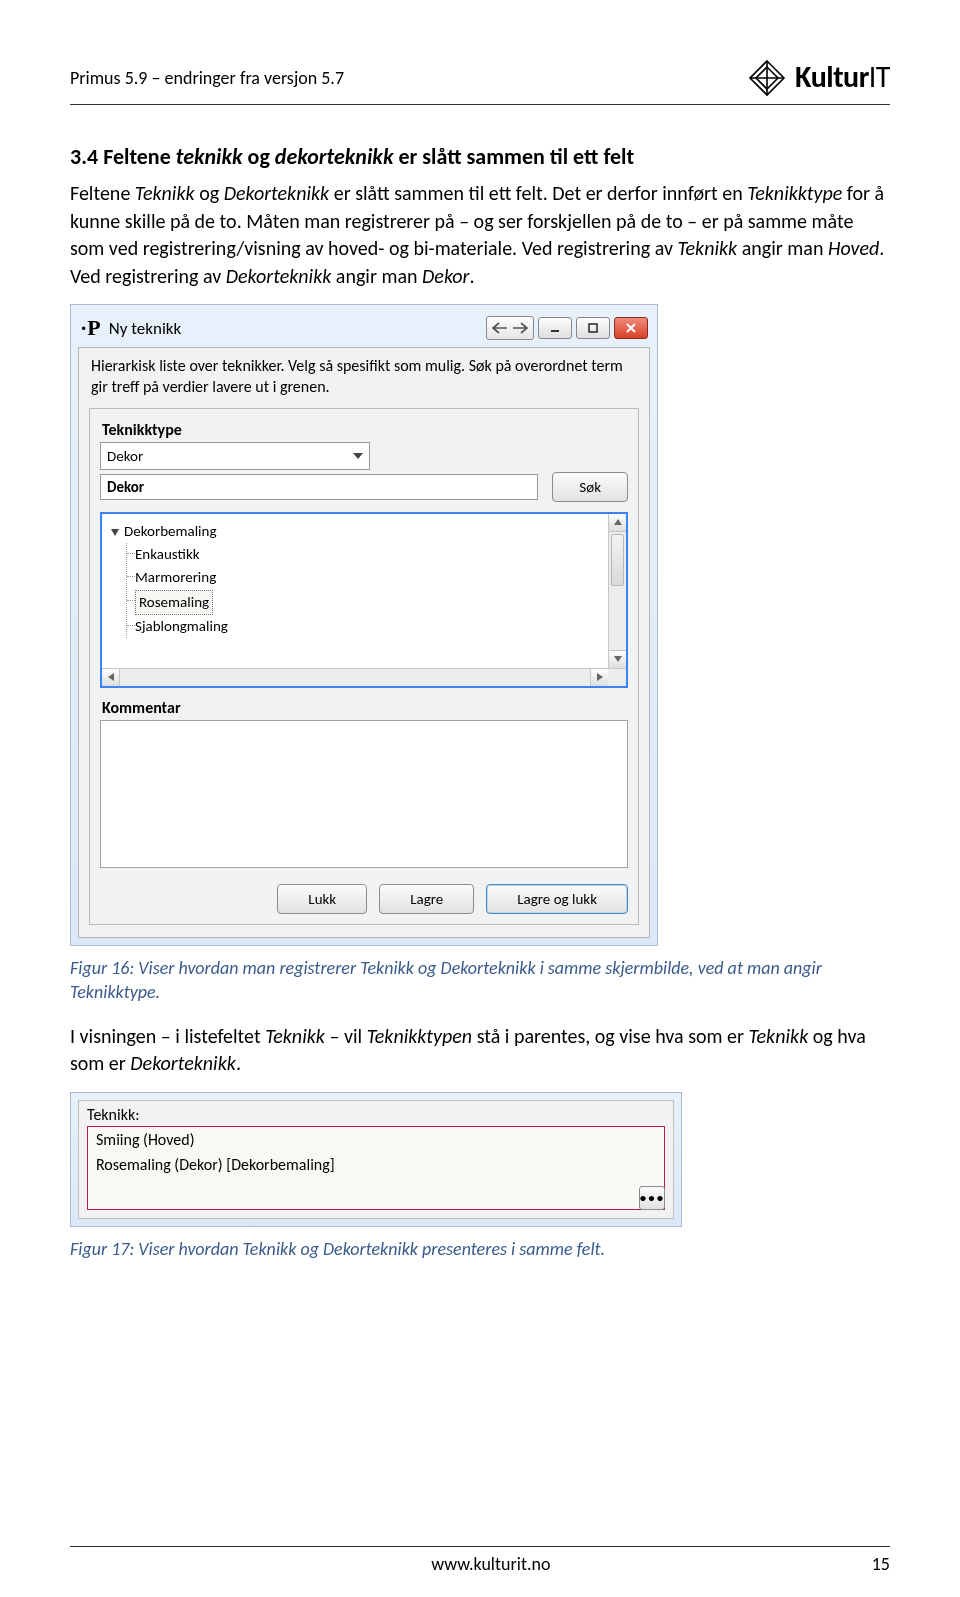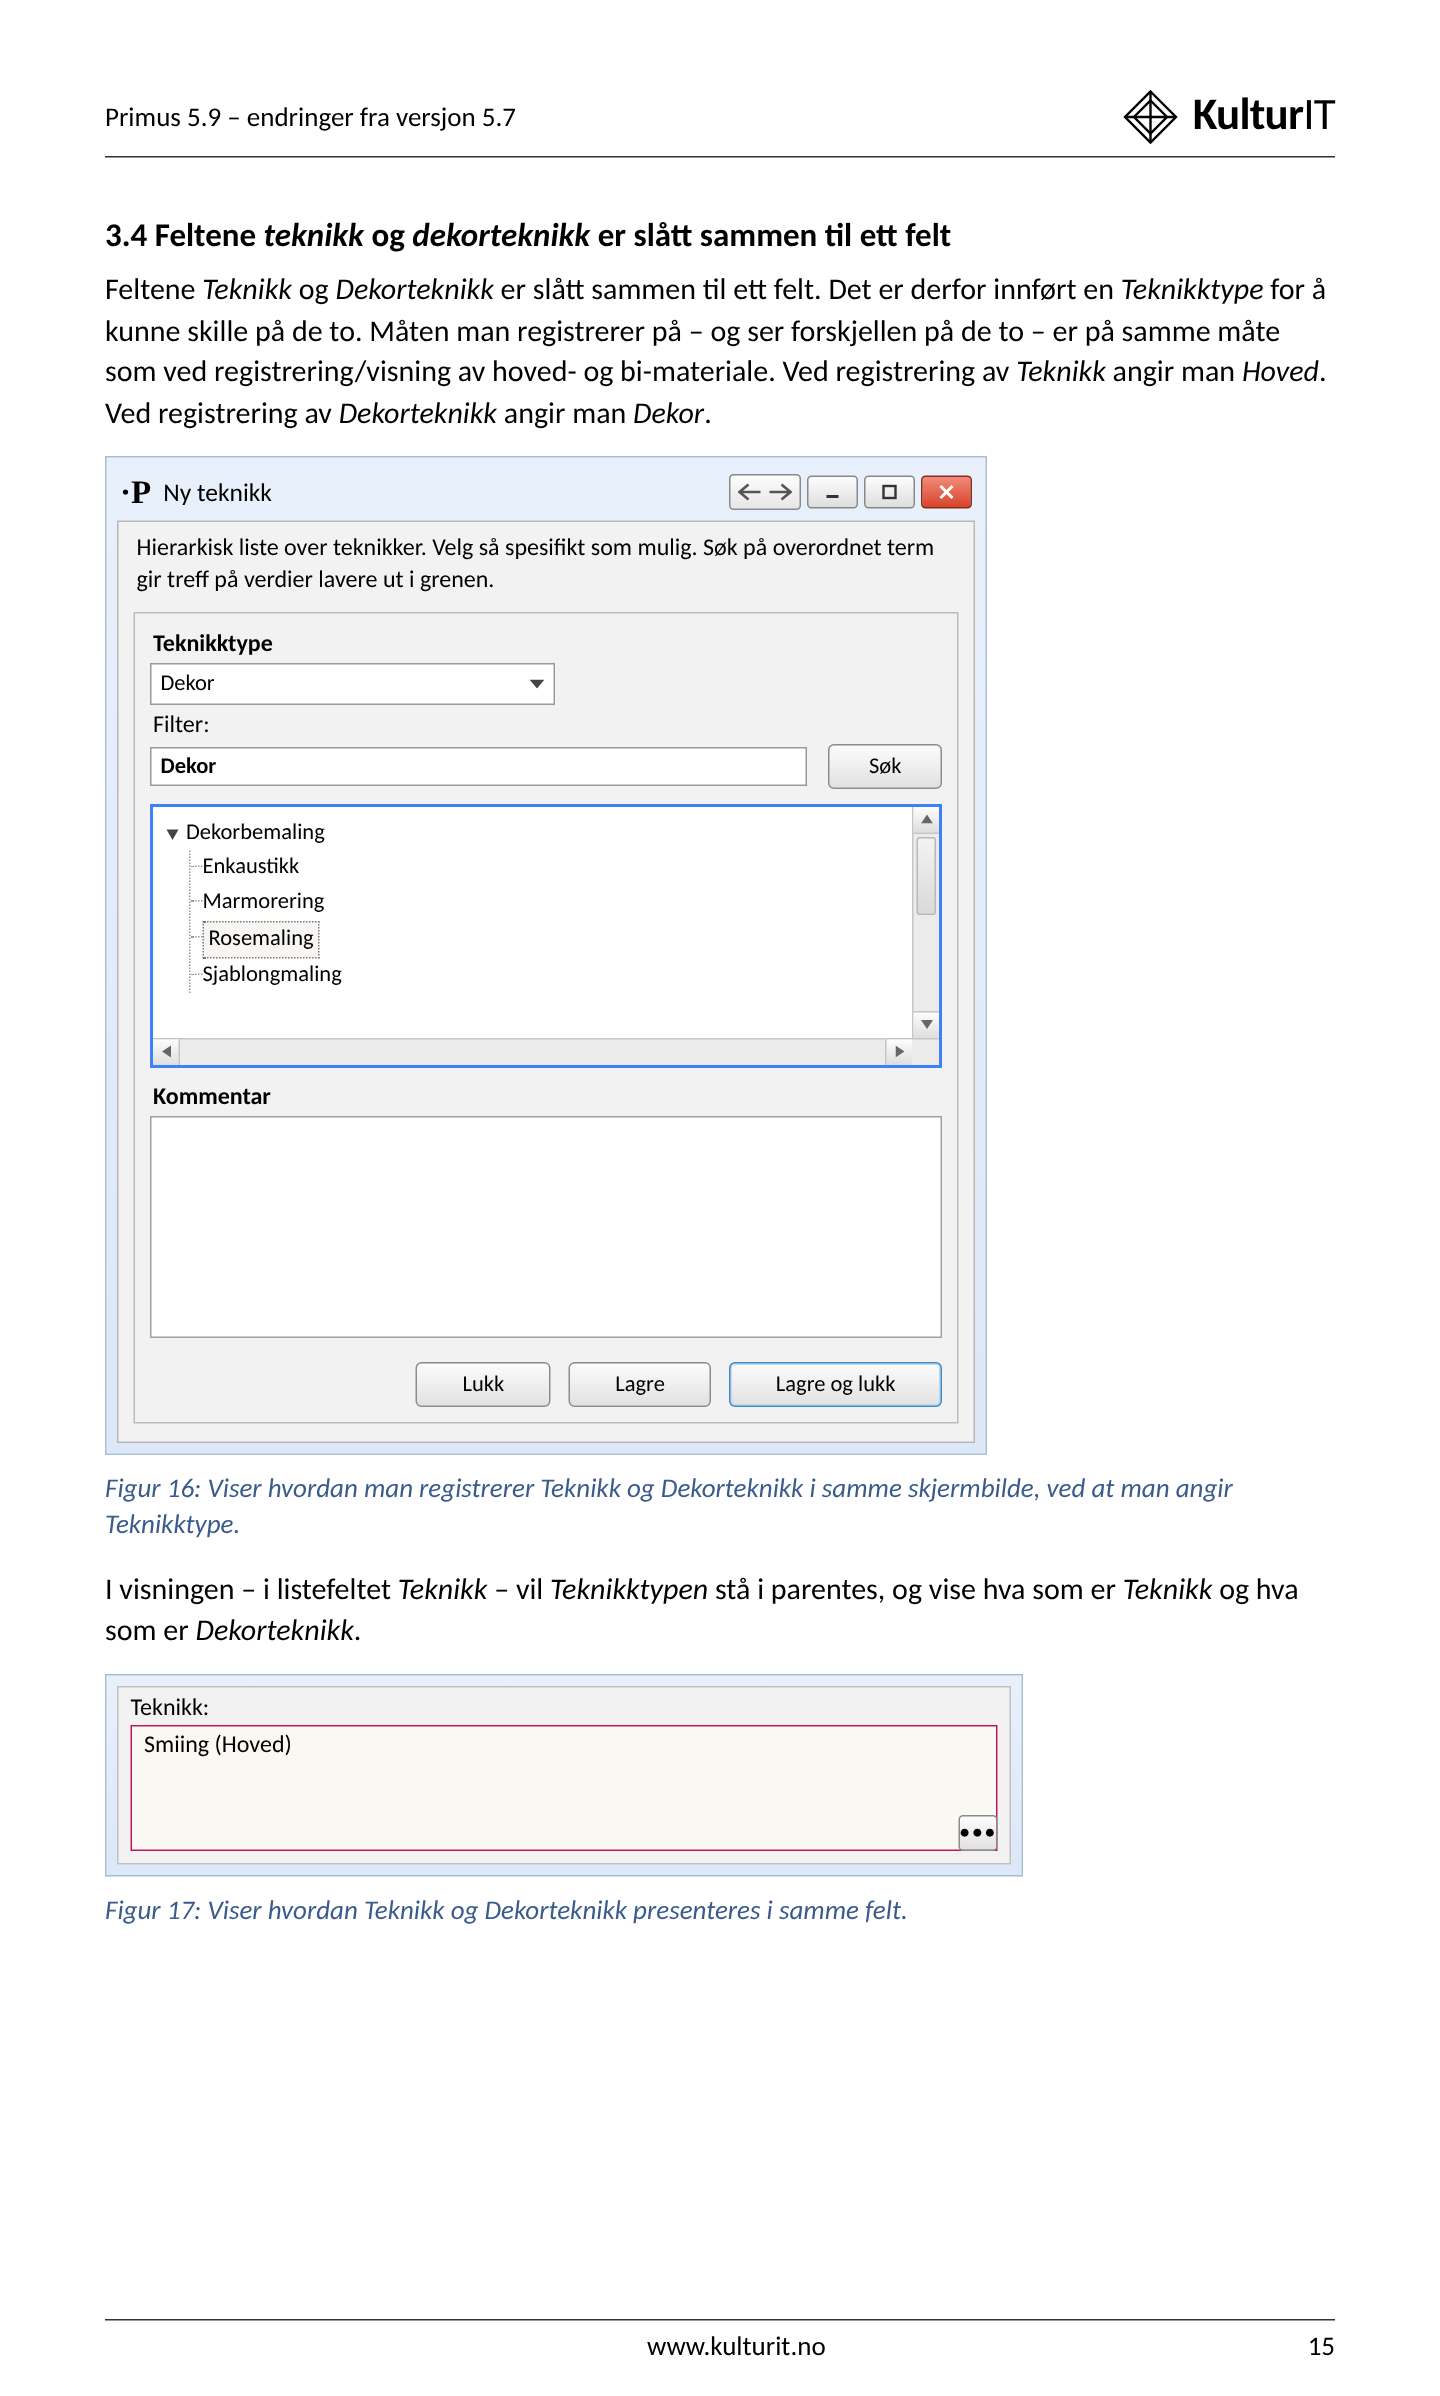--- a/index.html
+++ b/index.html
@@ -133,21 +133,20 @@
     <div class="wbody">
       <div class="info">Hierarkisk liste over teknikker. Velg så spesifikt som mulig. Søk på overordnet term gir treff på verdier lavere ut i grenen.</div>
       <div class="fieldset">
         <div class="lbl bold">Teknikktype</div>
         <div class="select">
           <span>Dekor</span>
           <svg class="caret" viewBox="0 0 10 6">
               <path d="M0 0 L5 6 L10 0 Z" fill="#444"></path>
             </svg>
         </div>
-        <div class="lbl">Filter:</div>
         <div class="row">
           <div class="txt">
               <span>Dekor</span>
             </div>
           <div class="btn small">Søk</div>
         </div>
         <div class="tree-wrap">
           <div class="treebox">
             <div class="tree">
               <div class="root">
@@ -207,20 +206,21 @@
 
   <p class="body-p">
     <span>I visningen – i listefeltet </span><span class="ital">Teknikk</span><span> – vil </span><span class="ital">Teknikktypen</span><span> stå i parentes, og vise hva som er </span><span class="ital">Teknikk</span><span> og hva som er </span><span class="ital">Dekorteknikk</span><span>.</span>
   </p>
 
   <div class="win2">
     <div class="listwrap">
       <div class="list-lbl">Teknikk:</div>
       <div class="listbox">
         <div class="li">Smiing (Hoved)</div>
+        <div class="li">Rosemaling (Dekor) [Dekorbemaling]</div>
         <div class="dots">•••</div>
       </div>
     </div>
   </div>
 
   <div class="caption">Figur 17: Viser hvordan Teknikk og Dekorteknikk presenteres i samme felt.</div>
 
 </div>
 
 <div class="footer">

